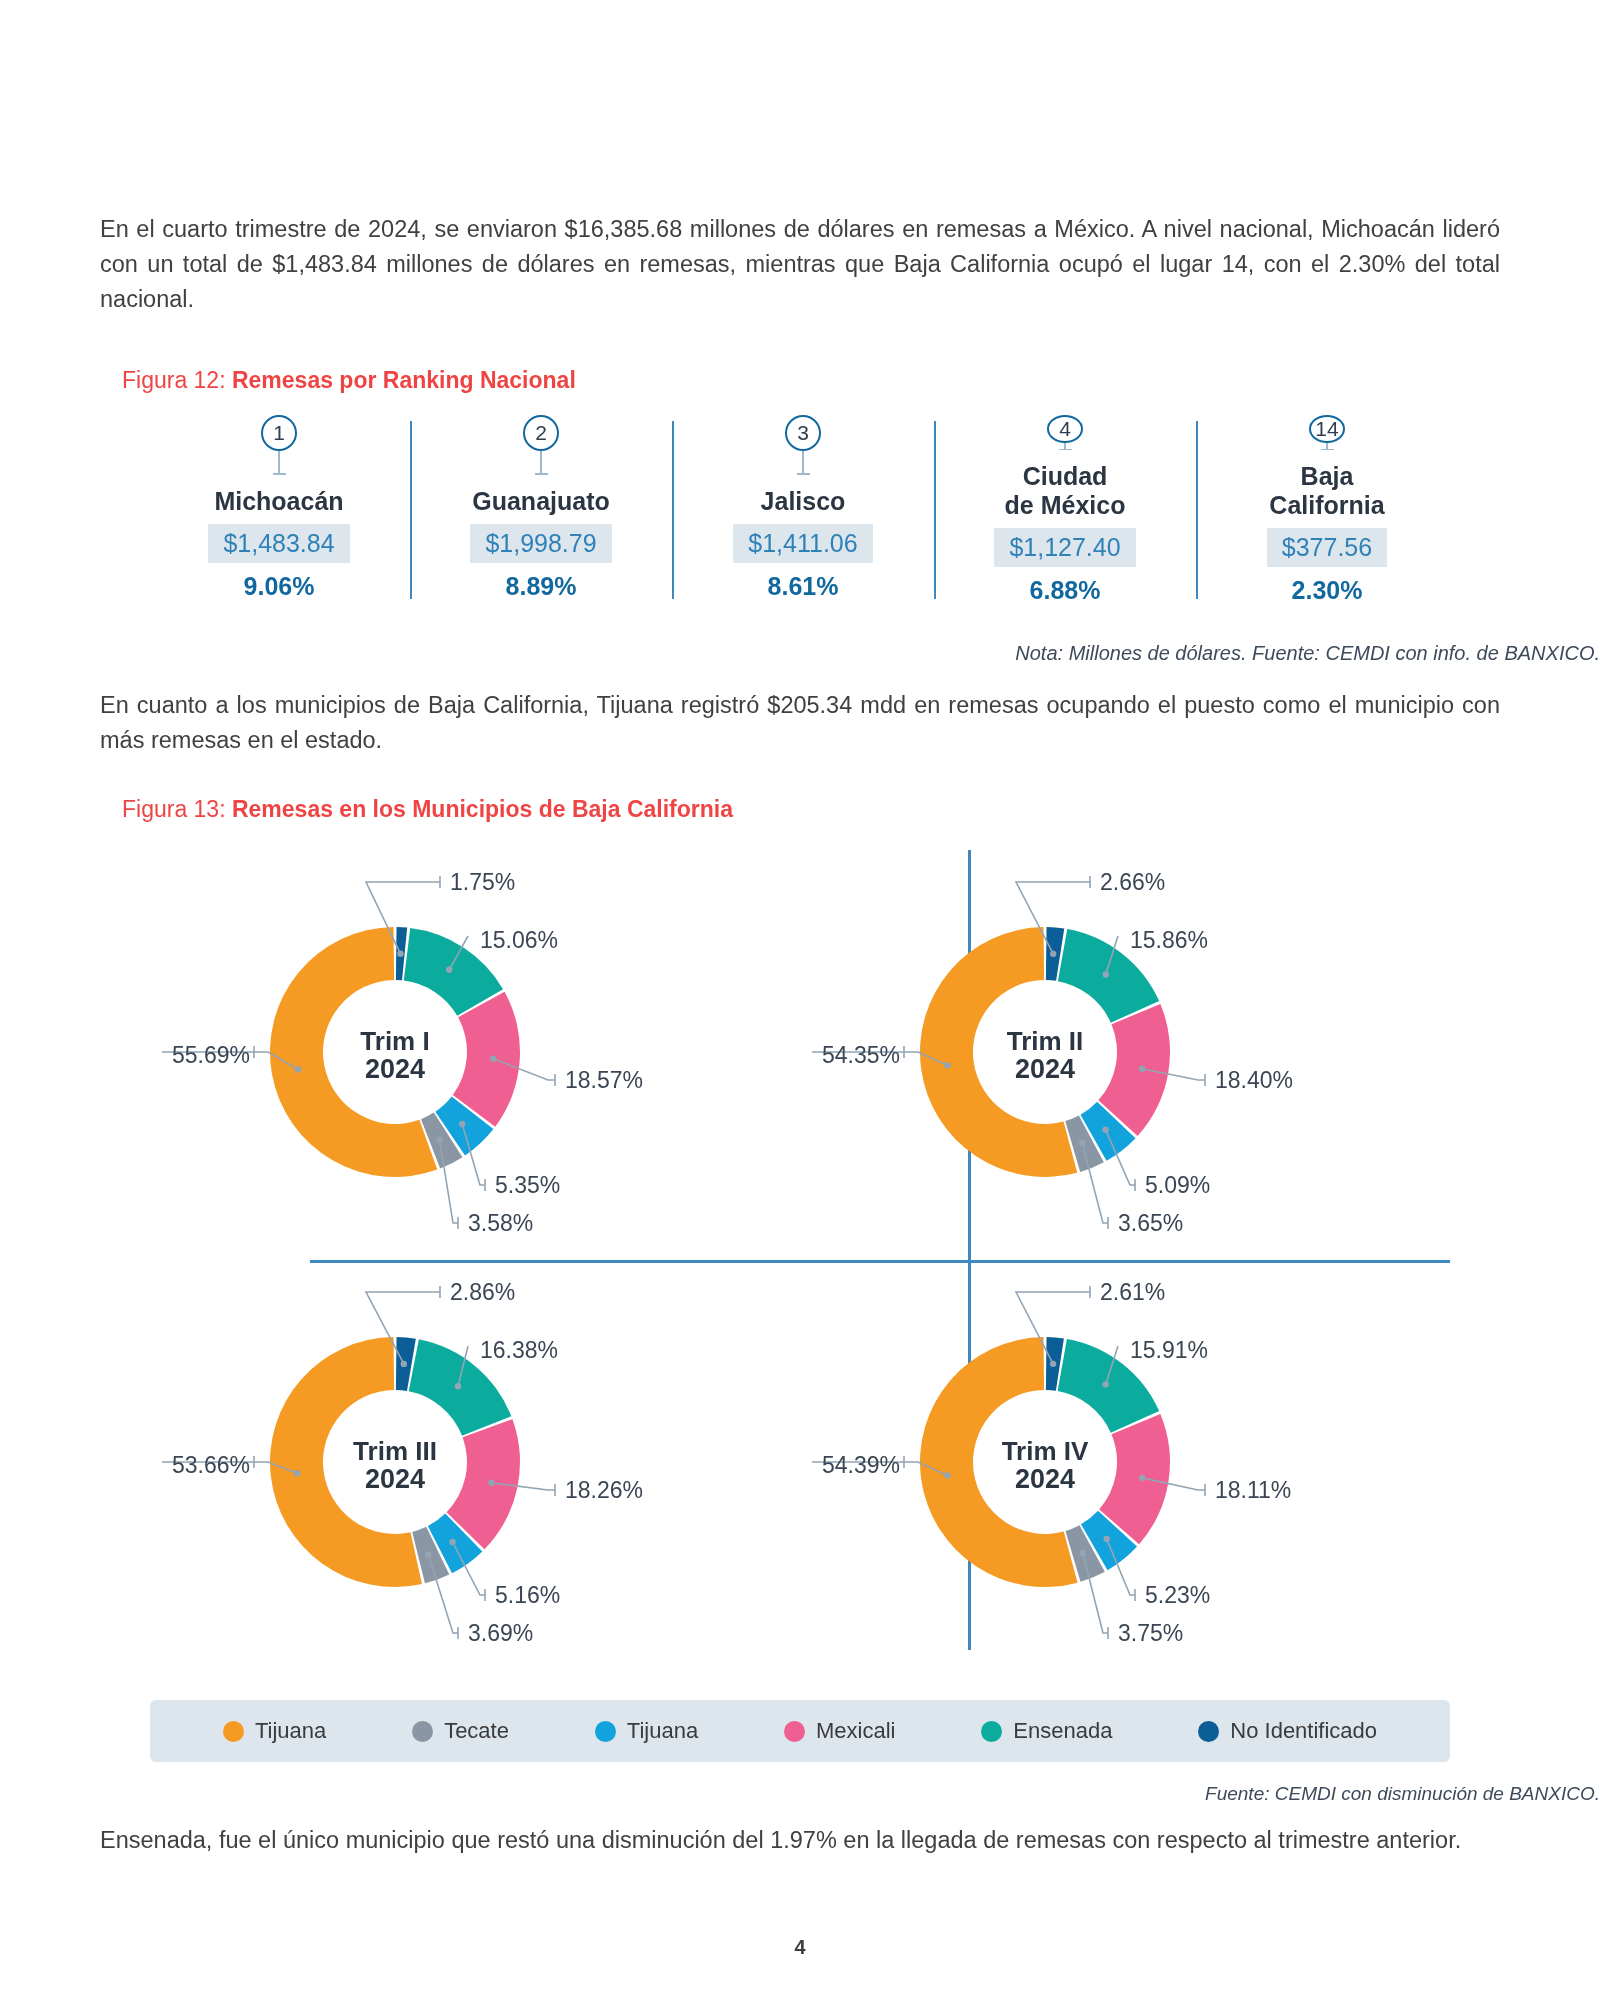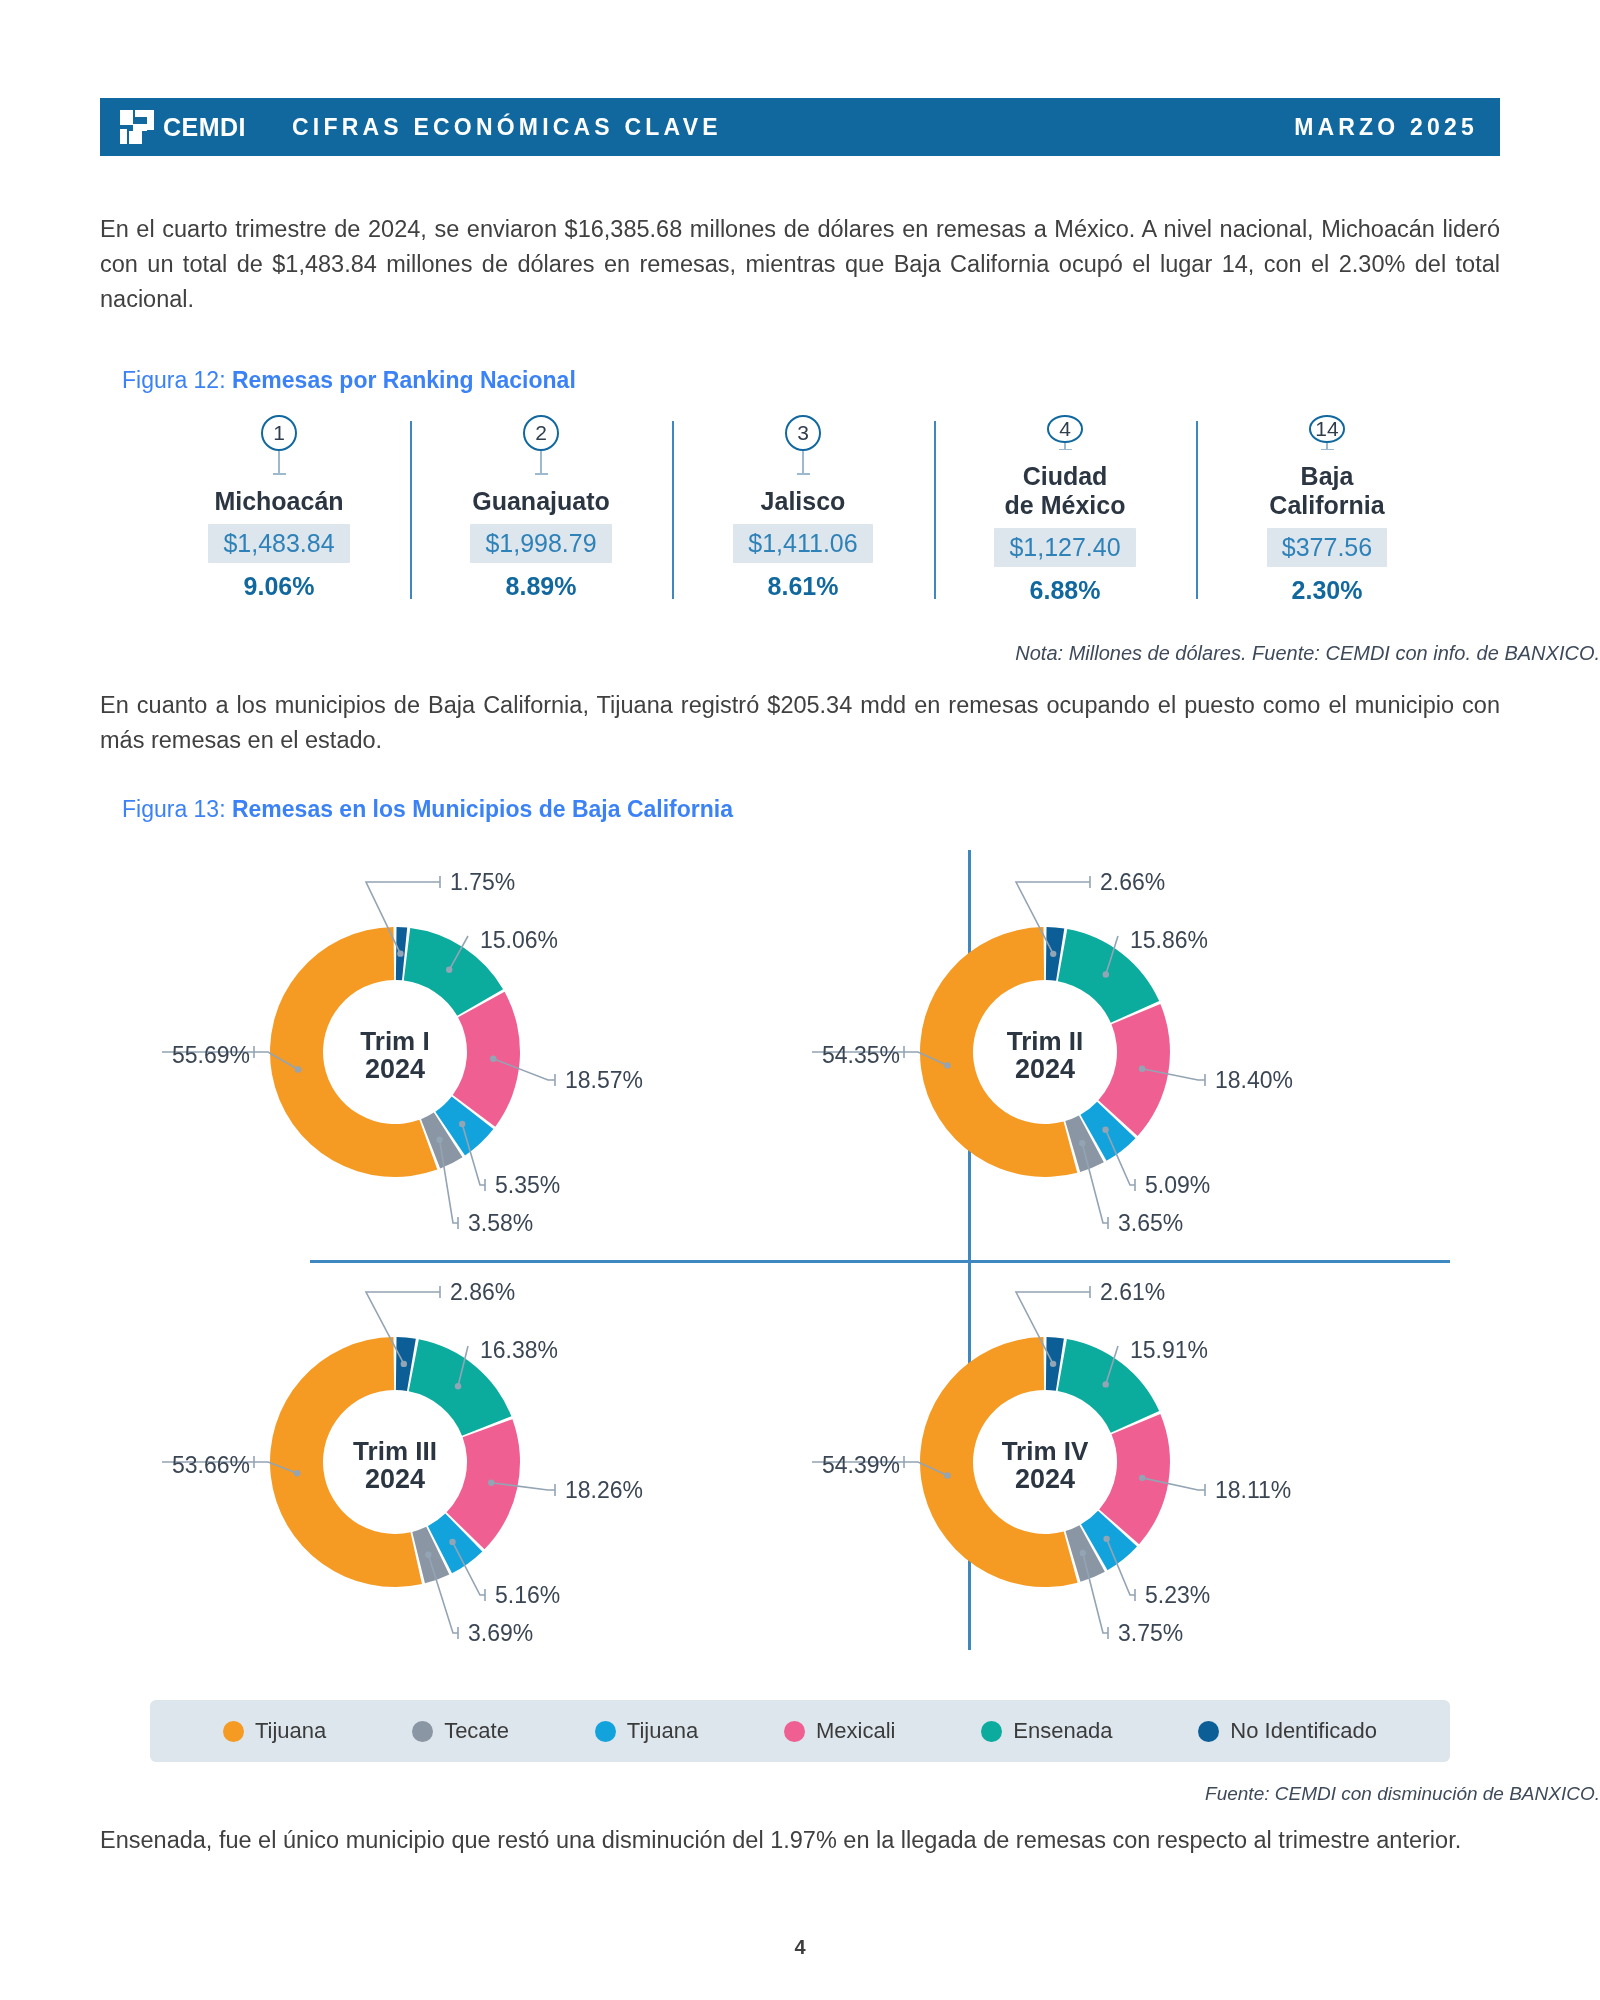--- a/index.html
+++ b/index.html
@@ -47,21 +47,21 @@
     position: absolute; left: 100px; width: 1400px;
     font-size: 23.5px; line-height: 35px;
     color: #404040; text-align: justify;
   }
   #para-intro { top: 212px; }
   #para-mid   { top: 688px; }
   #para-end   { top: 1823px; }
 
   .fig-title {
     position: absolute; left: 122px;
-    font-size: 23px; color: #3b82f6; white-space: nowrap;
+    font-size: 23px; color: #ef4444; white-space: nowrap;
   }
   .fig-title b { font-weight: 700; }
   #fig12-title { top: 367px; }
   #fig13-title { top: 796px; }
 
   .note {
     position: absolute; left: 0; width: 1600px; text-align: right;
     font-style: italic; font-size: 20px; color: #3e4a5a;
   }
   #note-fig12 { top: 642px; }
@@ -135,35 +135,20 @@
   }
   .legend-item { display: flex; align-items: center; }
   .legend-dot { width: 21px; height: 21px; border-radius: 50%; margin-right: 11px; }
   .legend-label { font-size: 22px; color: #3b3b3b; white-space: nowrap; }
 </style>
 </head>
 <body>
 
 <div class="page">
 
-  <div class="header-bar">
-    <div class="logo-block">
-      <div class="logo-mark">
-        <span class="lm lm1"></span>
-          <span class="lm lm2"></span>
-          <span class="lm lm3"></span>
-        <span class="lm lm4"></span>
-          <span class="lm lm5"></span>
-          <span class="lm lm6"></span>
-      </div>
-      <span class="logo-text">CEMDI</span>
-    </div>
-    <span class="header-title">CIFRAS ECONÓMICAS CLAVE</span>
-    <span class="header-date">MARZO 2025</span>
-  </div>
 
   <div class="para" id="para-intro">En el cuarto trimestre de 2024, se enviaron $16,385.68 millones de dólares en remesas a México. A nivel nacional, Michoacán lideró con un total de $1,483.84 millones de dólares en remesas, mientras que Baja California ocupó el lugar 14, con el 2.30% del total nacional.</div>
 
   <div class="fig-title" id="fig12-title">
     <span>Figura 12: </span><b>Remesas por Ranking Nacional</b>
   </div>
 
   <div class="ranking" id="ranking">
       <div class="rank-card">
         <div class="rank-badge">1</div>

